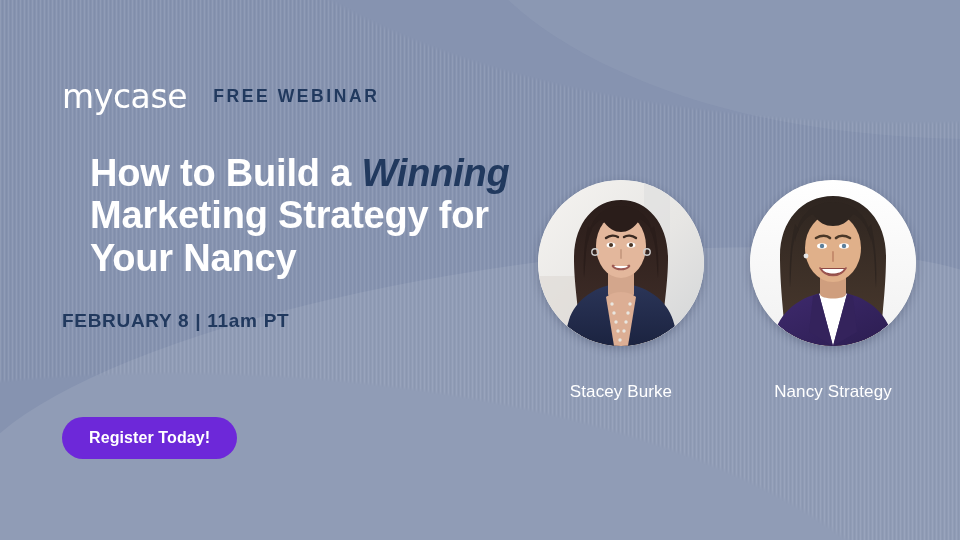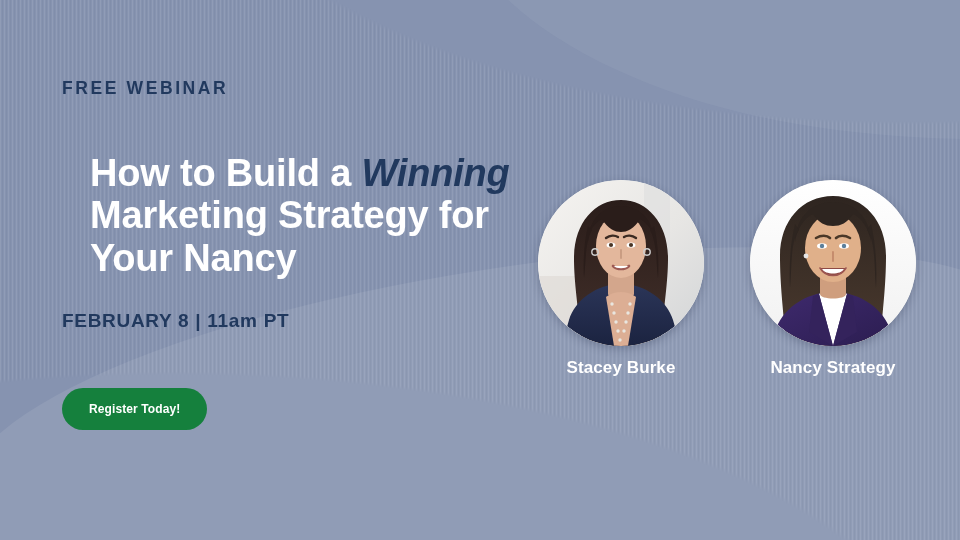--- a/index.html
+++ b/index.html
@@ -100,28 +100,28 @@
 
   .datetime {
     position:absolute; left:62px; top:310px;
     color:#21395e;
     font-size:19px;
     font-weight:700;
     letter-spacing:.7px;
   }
 
   .cta {
-    position:absolute; left:62px; top:388px;
+    position:absolute; left:62px; top:417px;
     display:inline-flex; align-items:center; justify-content:center;
     height:42px; padding:0 27px;
-    background:#15803d;
+    background:#6d28d9;
     border:none; border-radius:21px;
     color:#ffffff;
     font-family:"Liberation Sans", sans-serif;
-    font-size:12px; font-weight:700;
+    font-size:16px; font-weight:700;
     letter-spacing:.1px;
     cursor:pointer;
   }
 
   
   .speakers {
     position:absolute; left:538px; top:180px;
     display:flex; gap:46px;
   }
   .speaker { width:166px; display:flex; flex-direction:column; align-items:center; }
@@ -130,38 +130,39 @@
     position:relative;
     width:166px; height:166px;
     border-radius:50%;
     overflow:hidden;
     box-shadow:0 3px 9px rgba(30,40,65,.26);
     background:#f2f2f0;
   }
   .avatar svg { display:block; width:100%; height:100%; }
 
   .speaker-name {
-    margin-top:12px;
+    margin-top:36px;
     color:#ffffff;
     font-size:17px;
-    font-weight:700;
+    font-weight:400;
     letter-spacing:.1px;
     white-space:nowrap;
   }
 </style>
 </head>
 <body>
 
 <div id="banner">
 
   <div class="bg-wedge-top"></div>
   <div class="bg-wedge"></div>
   <div class="stripes"></div>
 
   <div class="brand-row">
+    <span class="logo-mycase">mycase</span>
     <span class="free-webinar">FREE WEBINAR</span>
   </div>
 
   <h1 class="headline"><span>How to Build a </span><em class="accent">Winning</em><br><span>Marketing Strategy for</span><br><span>Your Nancy</span></h1>
 
   <div class="datetime">FEBRUARY 8 | 11am PT</div>
 
   <button class="cta">Register Today!</button>
 
   <div class="speakers">

